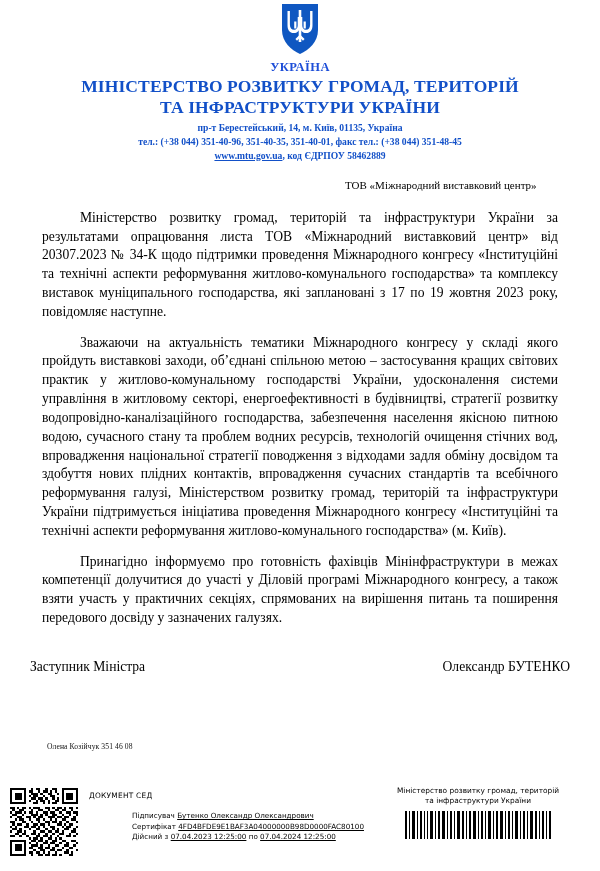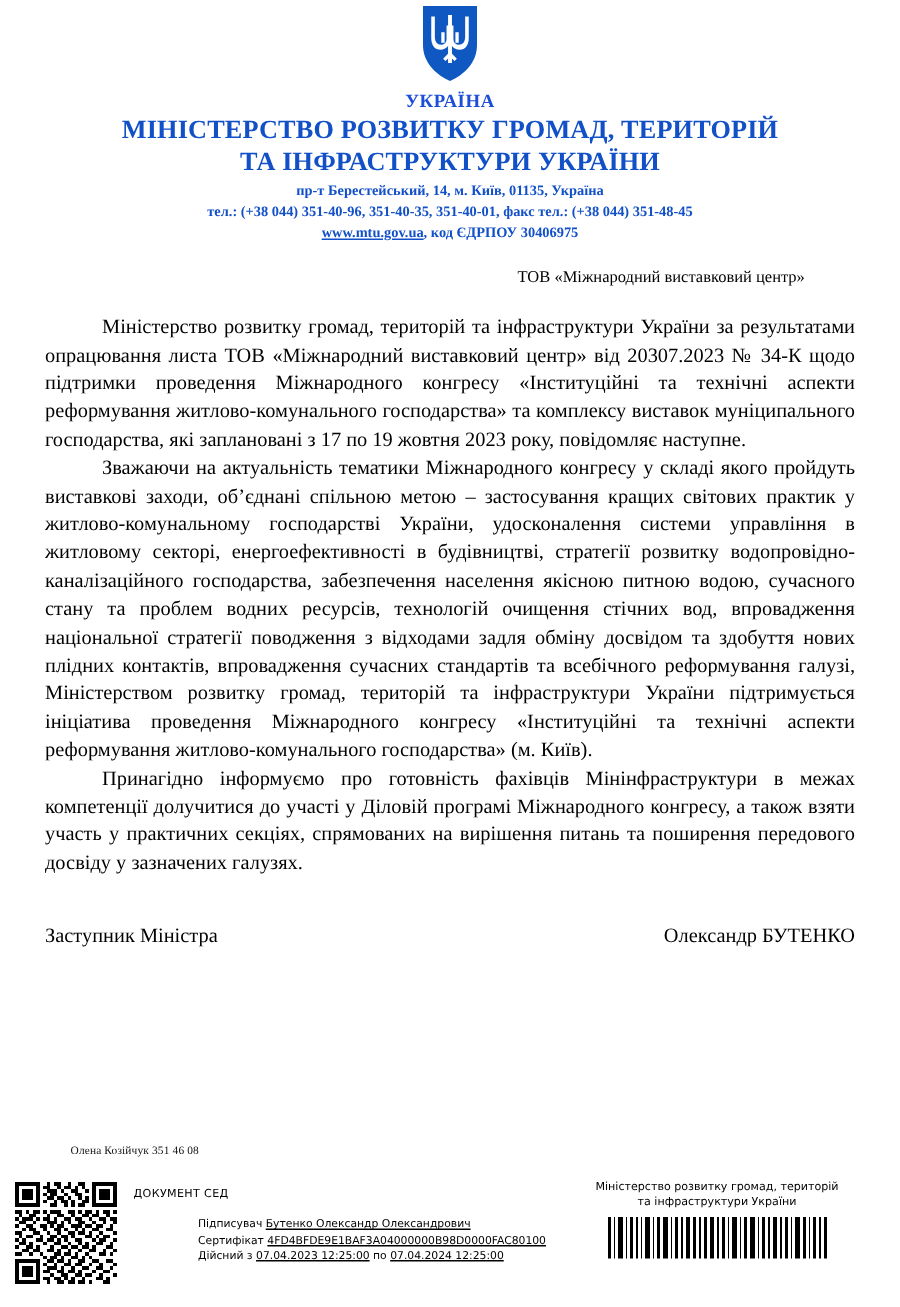--- a/index.html
+++ b/index.html
@@ -69,21 +69,21 @@
   }
 
   
   .letter-body {
     margin: 15px 30px 0 30px;
     font-size: 13.6px;
     line-height: 1.385;
     text-align: justify;
   }
   .letter-body p {
-    margin: 0;
+    margin: 12px;
     text-indent: 38px;
   }
 
   
   .signature {
     margin: 31px 30px 0 30px;
     display: flex;
     justify-content: space-between;
     align-items: flex-end;
     font-size: 13.6px;
@@ -91,21 +91,20 @@
 
   
   .executor {
     position: absolute;
     left: 47px;
     top: 742px;
     font-size: 7.6px;
     font-family: "Liberation Serif", serif;
     color: #111111;
     letter-spacing: 0.1px;
-    margin-top: 20px;
   }
 
   
   .footer {
     position: absolute;
     left: 0;
     top: 738px;
     width: 508px;
     height: 89px;
     margin-top: 48px;
@@ -187,21 +186,21 @@
   </svg>
 
   <div class="org-country">УКРАЇНА</div>
   <div class="org-name">МІНІСТЕРСТВО РОЗВИТКУ ГРОМАД, ТЕРИТОРІЙ</div>
   <div class="org-name">ТА ІНФРАСТРУКТУРИ УКРАЇНИ</div>
 
   <div class="org-contacts">
     <div>пр-т Берестейський, 14, м. Київ, 01135, Україна</div>
     <div>тел.: (+38 044) 351-40-96, 351-40-35, 351-40-01, факс тел.: (+38 044) 351-48-45</div>
     <div>
-      <span class="site">www.mtu.gov.ua</span><span>, код ЄДРПОУ 30406975</span>
+      <span class="site">www.mtu.gov.ua</span><span>, код ЄДРПОУ 58462889</span>
     </div>
   </div>
 </div>
 
 <div class="addressee">ТОВ «Міжнародний виставковий центр»</div>
 
 <div class="letter-body">
   <p>Міністерство розвитку громад, територій та інфраструктури України за результатами опрацювання листа ТОВ «Міжнародний виставковий центр» від 20307.2023 № 34-К  щодо підтримки проведення Міжнародного конгресу «Інституційні та технічні аспекти реформування житлово-комунального господарства» та комплексу виставок муніципального господарства, які заплановані з 17 по 19 жовтня 2023 року, повідомляє наступне.</p>
   <p>Зважаючи на актуальність тематики Міжнародного конгресу у складі якого пройдуть виставкові заходи, об’єднані спільною метою – застосування кращих світових практик у житлово-комунальному господарстві України, удосконалення системи управління в житловому секторі, енергоефективності в будівництві, стратегії розвитку водопровідно-каналізаційного господарства, забезпечення населення якісною питною водою, сучасного стану та проблем водних ресурсів, технологій очищення стічних вод, впровадження національної стратегії поводження з відходами задля обміну досвідом та здобуття нових плідних контактів, впровадження сучасних стандартів та всебічного реформування галузі, Міністерством розвитку громад, територій та інфраструктури України підтримується ініціатива проведення Міжнародного конгресу «Інституційні та технічні аспекти реформування житлово-комунального господарства» (м. Київ).</p>
   <p>Принагідно інформуємо про готовність фахівців Мінінфраструктури в межах компетенції  долучитися до участі у Діловій програмі Міжнародного конгресу, а також взяти участь у практичних секціях, спрямованих на вирішення питань та поширення передового досвіду у зазначених галузях.</p>

